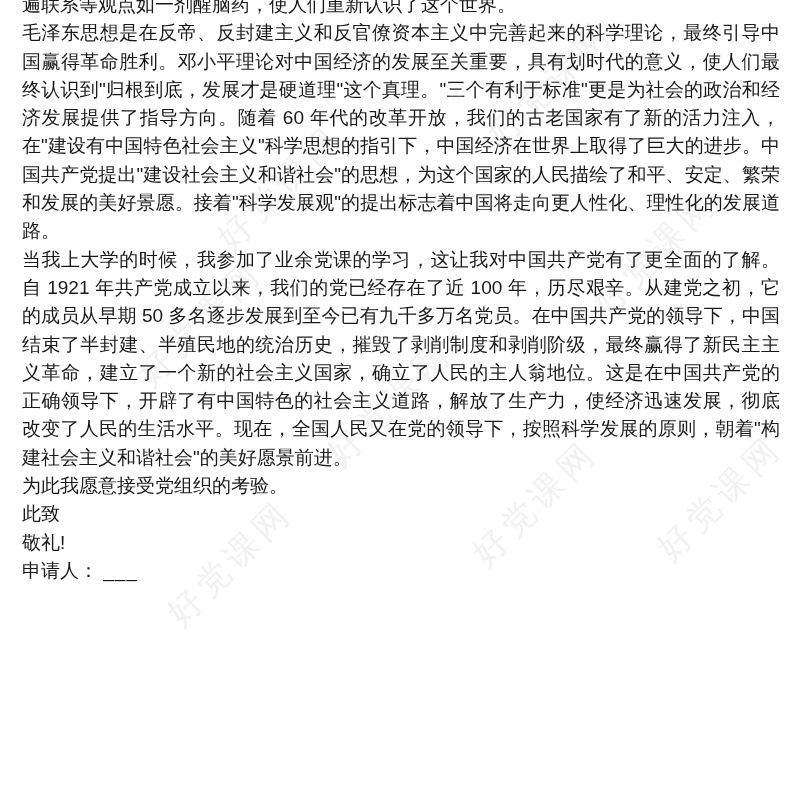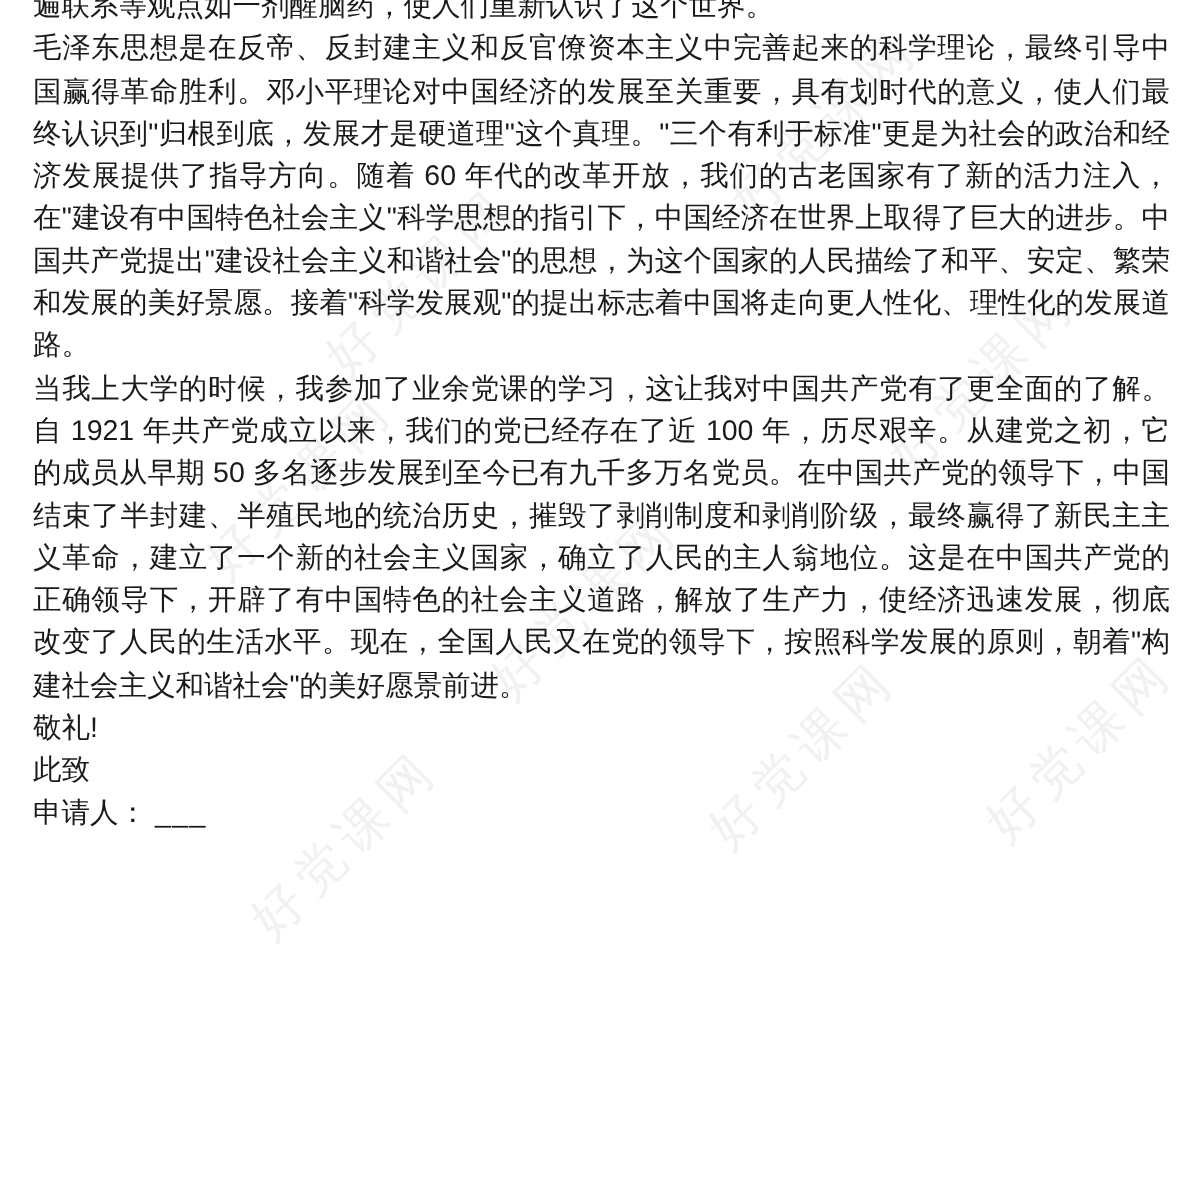--- a/index.html
+++ b/index.html
@@ -63,20 +63,21 @@
     <span class="watermark" style="left: 640px; top: 475px;">好党课网</span>
     <span class="watermark" style="left: 470px; top: 60px;">好党课网</span>
     <span class="watermark" style="left: 120px; top: 300px;">好党课网</span>
   </div>
 
 <div class="document">
   <div>
       <p>遍联系等观点如一剂醒脑药，使人们重新认识了这个世界。</p>
       <p>毛泽东思想是在反帝、反封建主义和反官僚资本主义中完善起来的科学理论，最终引导中国赢得革命胜利。邓小平理论对中国经济的发展至关重要，具有划时代的意义，使人们最终认识到"归根到底，发展才是硬道理"这个真理。"三个有利于标准"更是为社会的政治和经济发展提供了指导方向。随着 60 年代的改革开放，我们的古老国家有了新的活力注入，在"建设有中国特色社会主义"科学思想的指引下，中国经济在世界上取得了巨大的进步。中国共产党提出"建设社会主义和谐社会"的思想，为这个国家的人民描绘了和平、安定、繁荣和发展的美好景愿。接着"科学发展观"的提出标志着中国将走向更人性化、理性化的发展道路。</p>
       <p>当我上大学的时候，我参加了业余党课的学习，这让我对中国共产党有了更全面的了解。自 1921 年共产党成立以来，我们的党已经存在了近 100 年，历尽艰辛。从建党之初，它的成员从早期 50 多名逐步发展到至今已有九千多万名党员。在中国共产党的领导下，中国结束了半封建、半殖民地的统治历史，摧毁了剥削制度和剥削阶级，最终赢得了新民主主义革命，建立了一个新的社会主义国家，确立了人民的主人翁地位。这是在中国共产党的正确领导下，开辟了有中国特色的社会主义道路，解放了生产力，使经济迅速发展，彻底改变了人民的生活水平。现在，全国人民又在党的领导下，按照科学发展的原则，朝着"构建社会主义和谐社会"的美好愿景前进。</p>
+      <p>为此我愿意接受党组织的考验。</p>
     </div>
   <div class="closing-block">
+    <p>此致</p>
     <p>敬礼!</p>
-    <p>此致</p>
     <p class="applicant-line"><span>申请人：</span> <span class="blank">___</span></p>
 
   </div>
 </div>
 
 </body></html>

